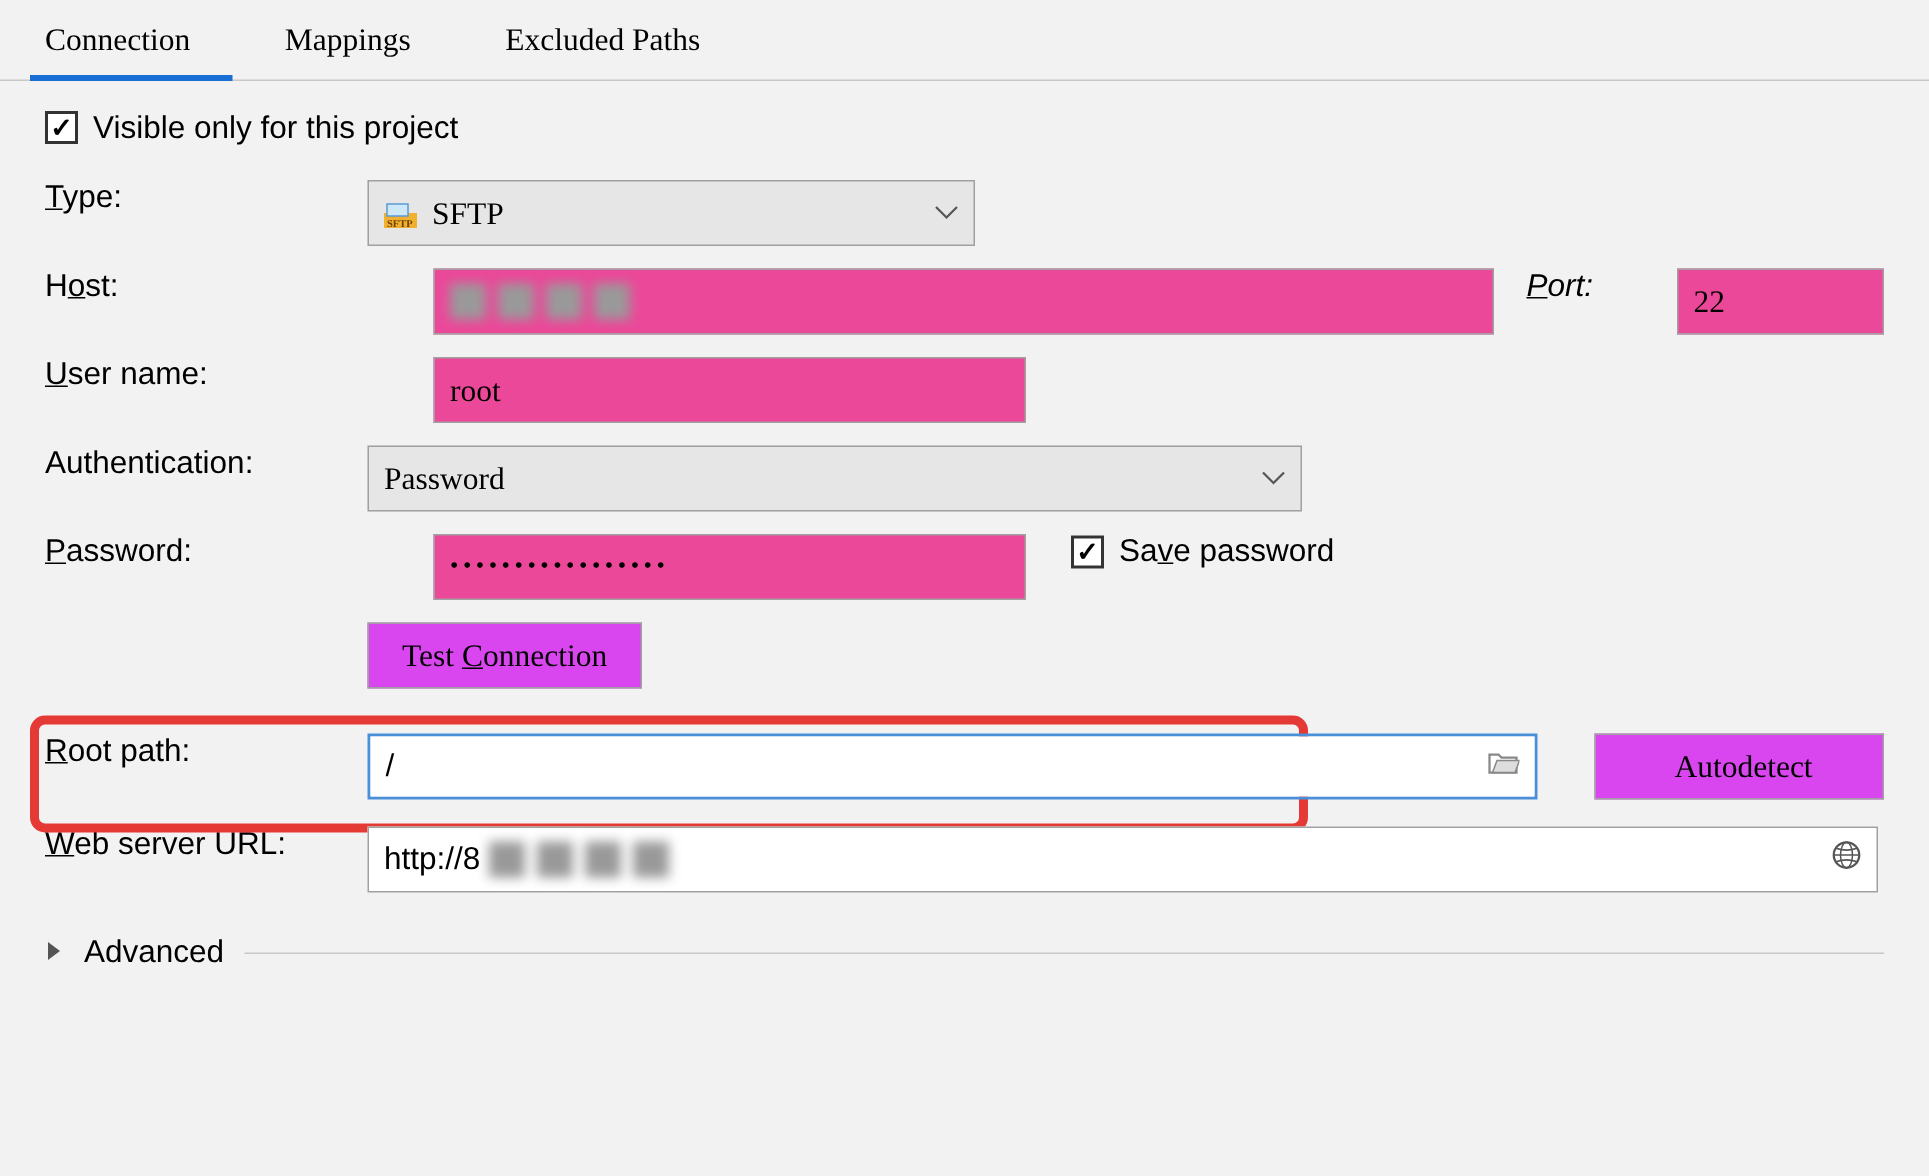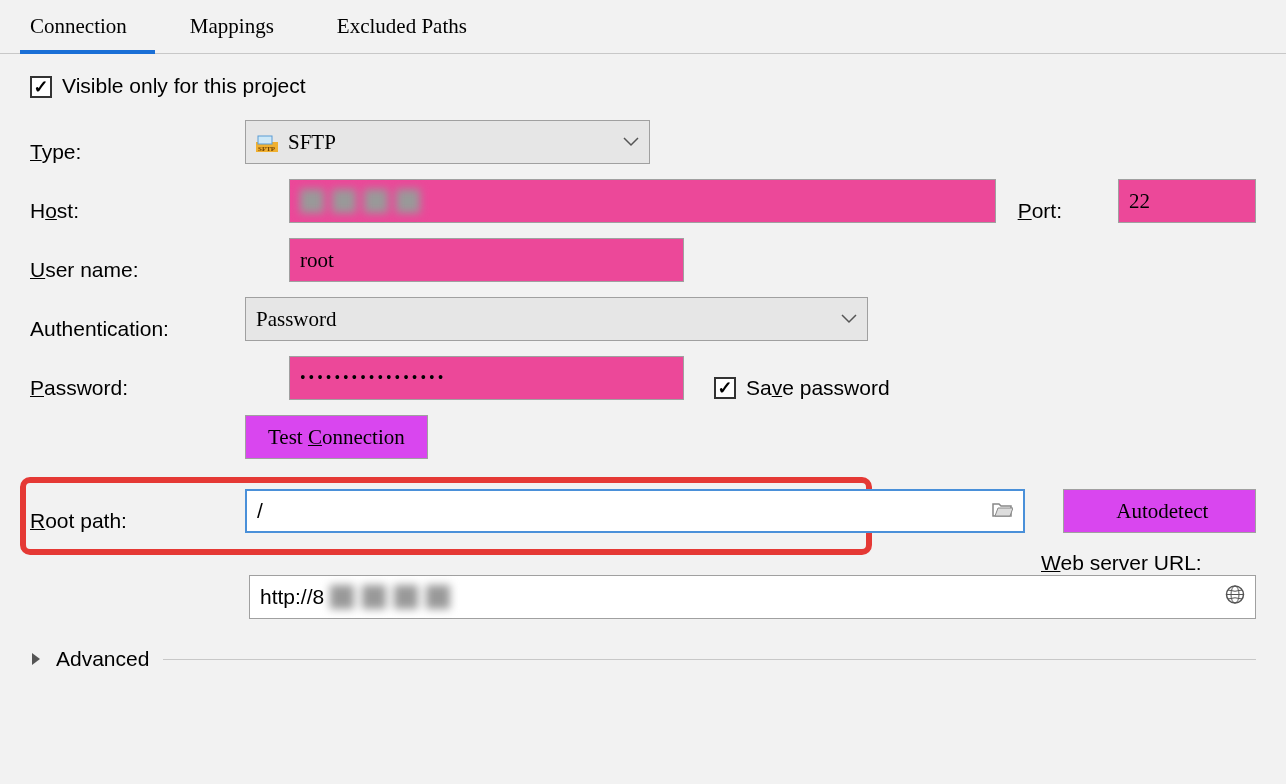--- a/index.html
+++ b/index.html
@@ -44,21 +44,21 @@
     background: #1a6fd6;
   }
   .tab + .tab {
     margin-left: 25px;
   }
   .form-area {
     padding: 20px 30px 10px 30px;
   }
   .row {
     display: flex;
-    align-items: flex-end;
+    align-items: flex-start;
     margin-bottom: 15px;
   }
   .checkbox-row {
     margin-bottom: 22px;
   }
   .checkbox-box {
     width: 22px;
     height: 22px;
     border: 2px solid #333;
     display: inline-flex;
@@ -110,20 +110,21 @@
   .chevron-down {
     width: 16px;
     height: 10px;
   }
   .host-input {
     width: 773px;
   }
   .port-label {
     margin-left: 22px;
     margin-right: 12px;
+    font-style: italic;
   }
   .port-input {
     width: 138px;
   }
   .username-input {
     width: 395px;
   }
   .password-input {
     width: 395px;
     letter-spacing: 3px;
@@ -342,21 +343,21 @@
         <span class="folder-icon">
           <svg width="22" height="18" viewBox="0 0 22 18">
             <path d="M2 4 L8 4 L10 6 L20 6 L20 16 L2 16 Z" fill="none" stroke="#888" stroke-width="1.5"></path>
             <path d="M4 16 L7 8 L22 8 L19 16 Z" fill="#ddd" stroke="#888" stroke-width="1"></path>
           </svg>
         </span>
       </div>
       <button class="button autodetect-btn">Autodetect</button>
     </div>
 
-    <div class="row" style="margin-top:18px;flex-direction:column;">
+    <div class="row" style="margin-top:18px;">
       <div class="label-col"><span class="underline-first">W</span>eb server URL:</div>
       <div class="webserver-input-wrap">
         <div class="webserver-inner">
           <span>http://8</span>
           <span class="blur-block" style="margin-left:6px;">
             <span></span>
               <span></span>
               <span></span>
               <span></span>
           </span>

